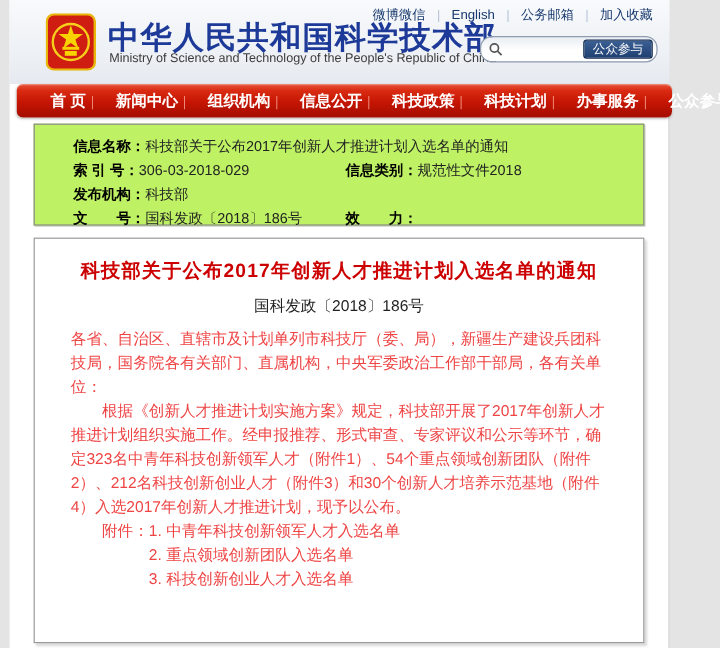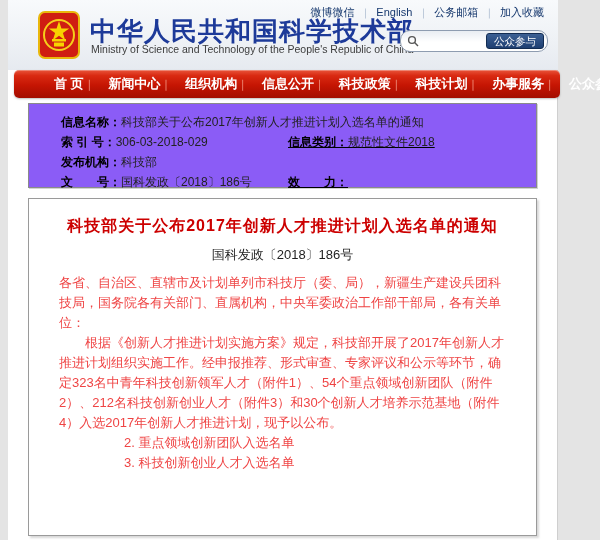--- a/index.html
+++ b/index.html
@@ -24,31 +24,31 @@
                   font-size:11px; min-width:10px; }
   .mag { width:12px; height:12px; flex:0 0 auto; margin-right:4px; }
   .search-btn { flex:0 0 auto; height:16px; padding:0 7px; font-size:10.5px; color:#fff;
                 background:linear-gradient(180deg,#3c6094 0%,#1e3f72 100%); border:1px solid #122c52;
                 border-radius:3px; line-height:14px; cursor:pointer; }
 
   
   .nav { position:absolute; left:14px; top:70px; width:546px; height:28px; border-radius:5px;
          background:linear-gradient(180deg,#e8553b 0%,#d92a12 20%,#c51503 55%,#a30d00 100%);
          box-shadow:inset 0 1px 0 rgba(255,255,255,.3), 0 1px 2px rgba(0,0,0,.25);
-         display:flex; align-items:center; justify-content:space-between; padding:0 40px; }
+         display:flex; align-items:center; justify-content:space-between; padding:0 28px; }
   .nav-item { color:#ffffff; font-size:13px; font-weight:bold; white-space:nowrap; cursor:pointer; }
   .nav-item + .nav-item::before { content:"｜"; color:#f6a28f; font-weight:normal; font-size:11px;
                                   margin-right:14px; }
 
   
-  .info-box { position:absolute; left:28px; top:103px; width:509px; height:85px; background:#8b5cf6;
+  .info-box { position:absolute; left:28px; top:103px; width:509px; height:85px; background:#bef264;
               border:1px solid #8a8a8a; box-shadow:1px 1px 0 #d2d2d2; padding-top:8px; font-size:12px; }
   .info-row { display:flex; height:20px; line-height:20px; }
   .cell-l { width:259px; padding-left:32px; white-space:nowrap; }
-  .cell-r { flex:1; white-space:nowrap;text-decoration:underline; }
+  .cell-r { flex:1; white-space:nowrap; }
   .cell-full { padding-left:32px; white-space:nowrap; }
   .ilabel { font-weight:bold; color:#000; }
   .ival { color:#222; }
 
   
   .doc-box { position:absolute; left:28px; top:198px; width:509px; height:338px; background:#fff;
              border:1px solid #9a9a9a; box-shadow:2px 2px 2px #d8d8d8; padding:0 30px; overflow:hidden; }
   .doc-title { margin-top:17px; text-align:center; color:#cc0000; font-size:16px; font-weight:bold;
                letter-spacing:1px; }
   .doc-num { margin-top:9px; text-align:center; font-size:13px; color:#1f1f1f; }
@@ -129,20 +129,23 @@
       </div>
     </div>
   </div>
 
   <div class="doc-box">
     <div class="doc-title">科技部关于公布2017年创新人才推进计划入选名单的通知</div>
     <div class="doc-num">国科发政〔2018〕186号</div>
     <div class="doc-body">
       <p>各省、自治区、直辖市及计划单列市科技厅（委、局），新疆生产建设兵团科技局，国务院各有关部门、直属机构，中央军委政治工作部干部局，各有关单位：</p>
       <p class="para-indent">根据《创新人才推进计划实施方案》规定，科技部开展了2017年创新人才推进计划组织实施工作。经申报推荐、形式审查、专家评议和公示等环节，确定323名中青年科技创新领军人才（附件1）、54个重点领域创新团队（附件2）、212名科技创新创业人才（附件3）和30个创新人才培养示范基地（附件4）入选2017年创新人才推进计划，现予以公布。</p>
+      <div class="attach-first">
+        <span>附件：</span><span>1. 中青年科技创新领军人才入选名单</span>
+      </div>
       <div class="attach-rest">
         <span>2. 重点领域创新团队入选名单</span>
       </div>
       <div class="attach-rest">
         <span>3. 科技创新创业人才入选名单</span>
       </div>
 
     </div>
   </div>
 </div>

